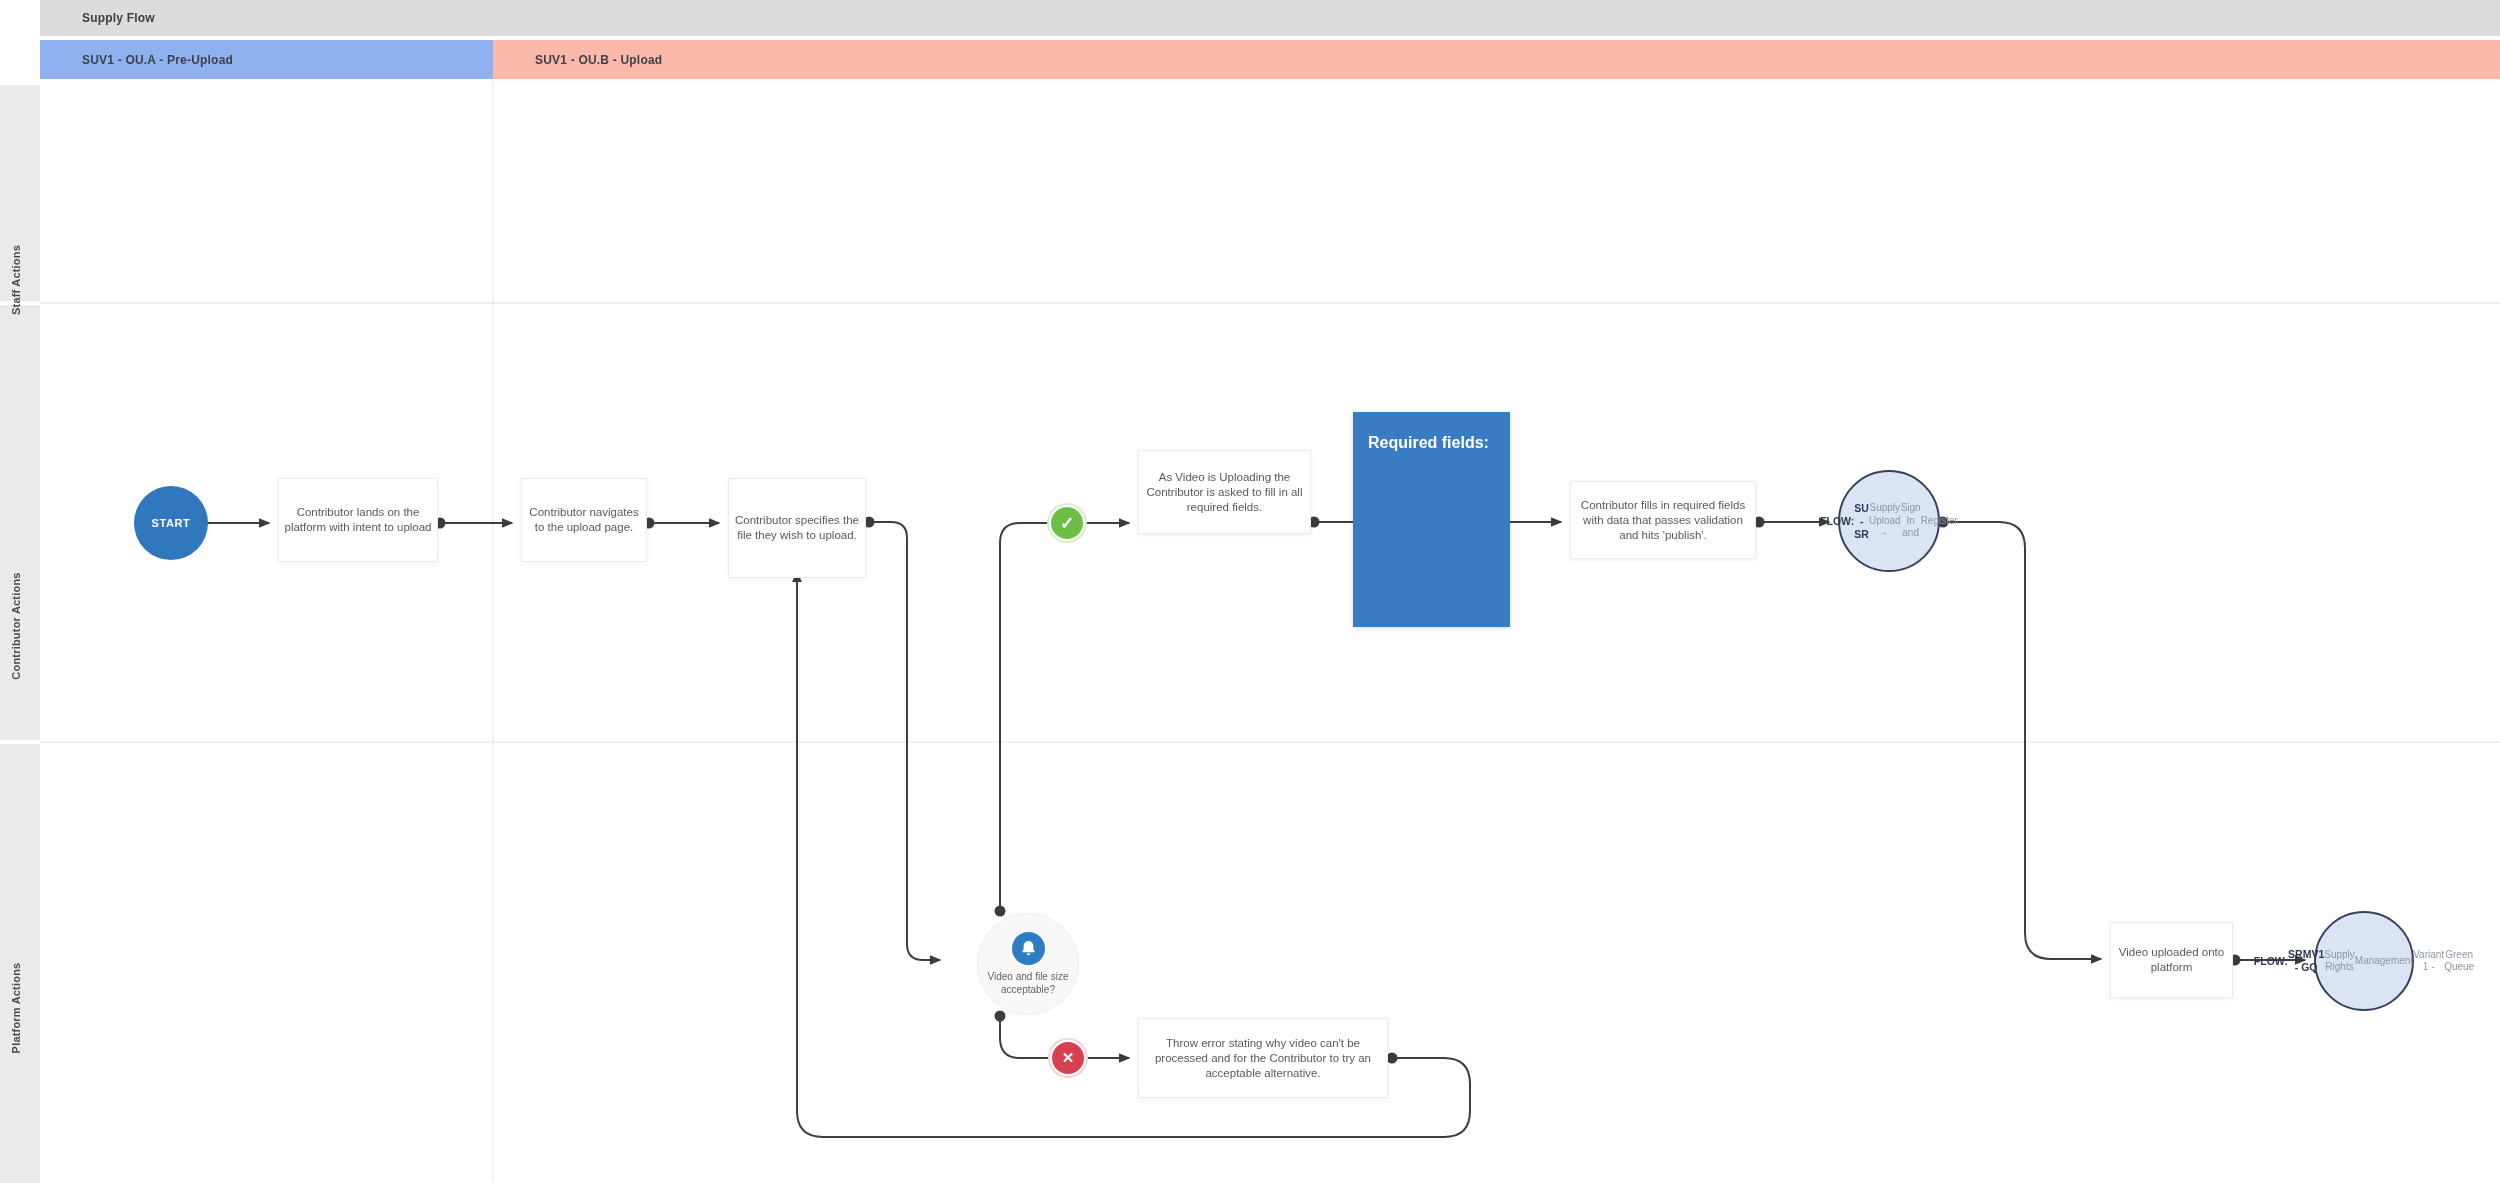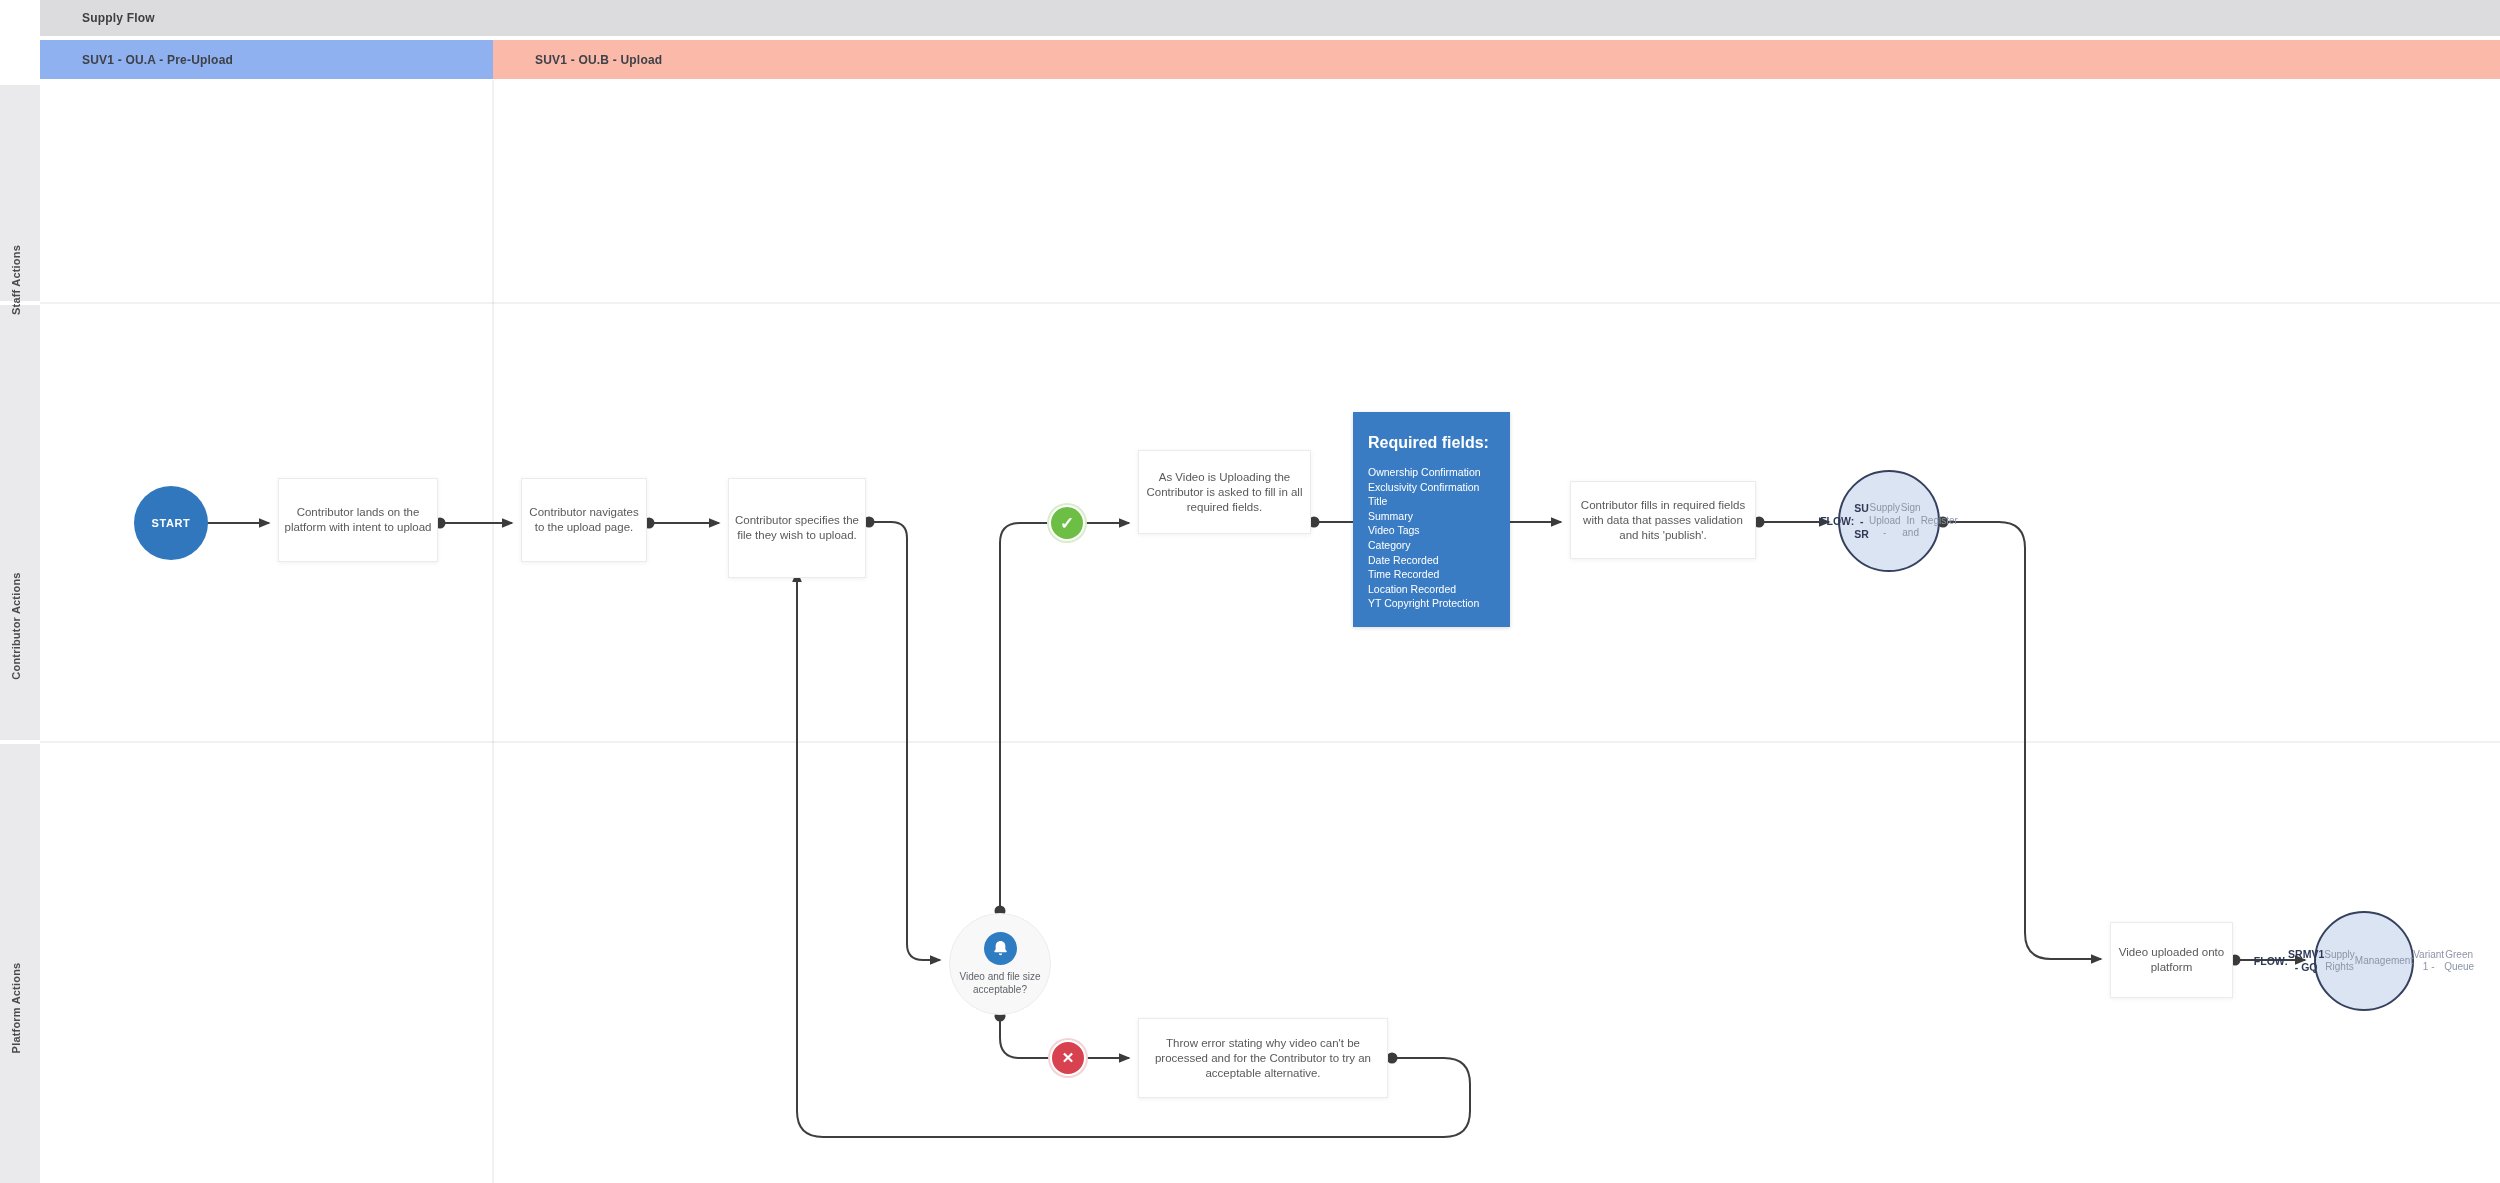--- a/index.html
+++ b/index.html
@@ -51,21 +51,21 @@
   }
   .flow-ref{
     background:#dbe4f3;border:2px solid #35415f;
     flex-direction:row;text-align:center;
   }
   .flow-ref .b{font-size:10.5px;font-weight:bold;color:#2e3a55;line-height:13px;}
   .flow-ref .g{font-size:10px;color:#8d95a7;line-height:12.5px;}
   .su-sr{left:1838px;top:470px;width:102px;height:102px;}
   .gq{left:2314px;top:911px;width:100px;height:100px;}
   .decision{
-    left:949px;top:913px;width:102px;height:102px;background:#f8f8f9;border:1px solid #ededef;
+    left:977px;top:913px;width:102px;height:102px;background:#f8f8f9;border:1px solid #ededef;
     flex-direction:column;text-align:center;
   }
   .decision .q{font-size:10px;color:#606368;line-height:13px;margin-top:5px;}
   .bell-dot{
     width:33px;height:33px;border-radius:50%;background:#2e7dc2;
     display:flex;align-items:center;justify-content:center;
   }
   .badge{
     position:absolute;width:32px;height:32px;border-radius:50%;
     border:2px solid #ffffff;box-sizing:content-box;
@@ -147,32 +147,20 @@
 <div class="pbox" style="left:278px;top:478px;width:160px;height:84px">Contributor lands on the platform with intent to upload</div>
 
 <div class="pbox" style="left:521px;top:478px;width:126px;height:84px">Contributor navigates to the upload page.</div>
 
 <div class="pbox" style="left:728px;top:478px;width:138px;height:100px">Contributor specifies the file they wish to upload.</div>
 
 <div class="pbox" style="left:1138px;top:450px;width:173px;height:84px">As Video is Uploading the Contributor is asked to fill in all required fields.</div>
 
 <div class="req-panel">
   <div class="rt">Required fields:</div>
-  <ul>
-    <li>Ownership Confirmation</li>
-    <li>Exclusivity Confirmation</li>
-    <li>Title</li>
-    <li>Summary</li>
-    <li>Video Tags</li>
-    <li>Category</li>
-    <li>Date Recorded</li>
-    <li>Time Recorded</li>
-    <li>Location Recorded</li>
-    <li>YT Copyright Protection</li>
-  </ul>
 </div>
 
 <div class="pbox" style="left:1570px;top:481px;width:186px;height:78px">Contributor fills in required fields with data that passes validation and hits 'publish'.</div>
 
 <div class="circle flow-ref su-sr">
   <div class="b">FLOW:</div>
   <div class="b">SU - SR</div>
   <div class="g">Supply Upload -</div>
   <div class="g">Sign In and</div>
   <div class="g">Register</div>

